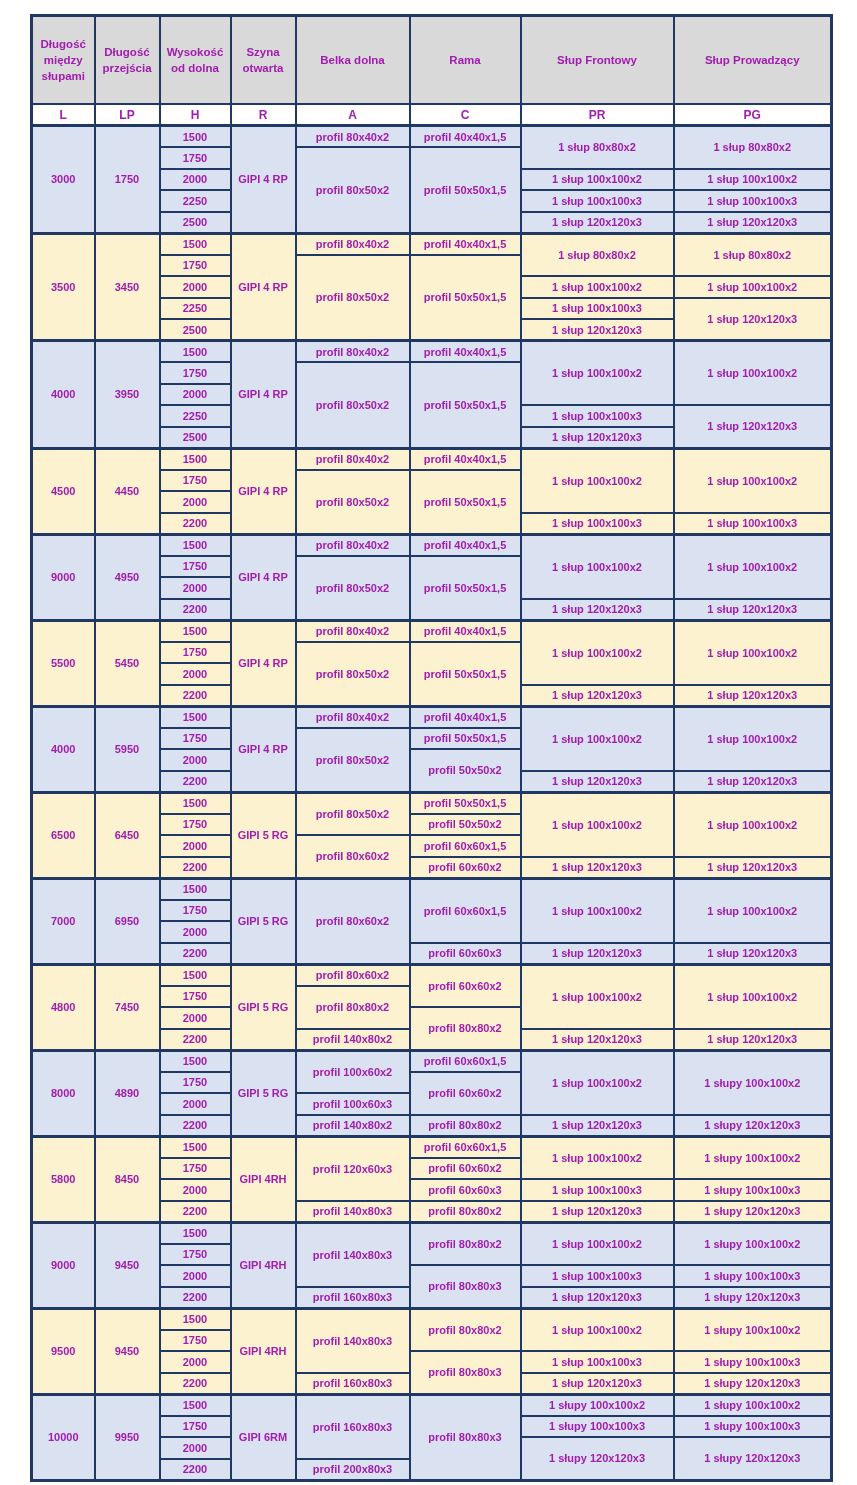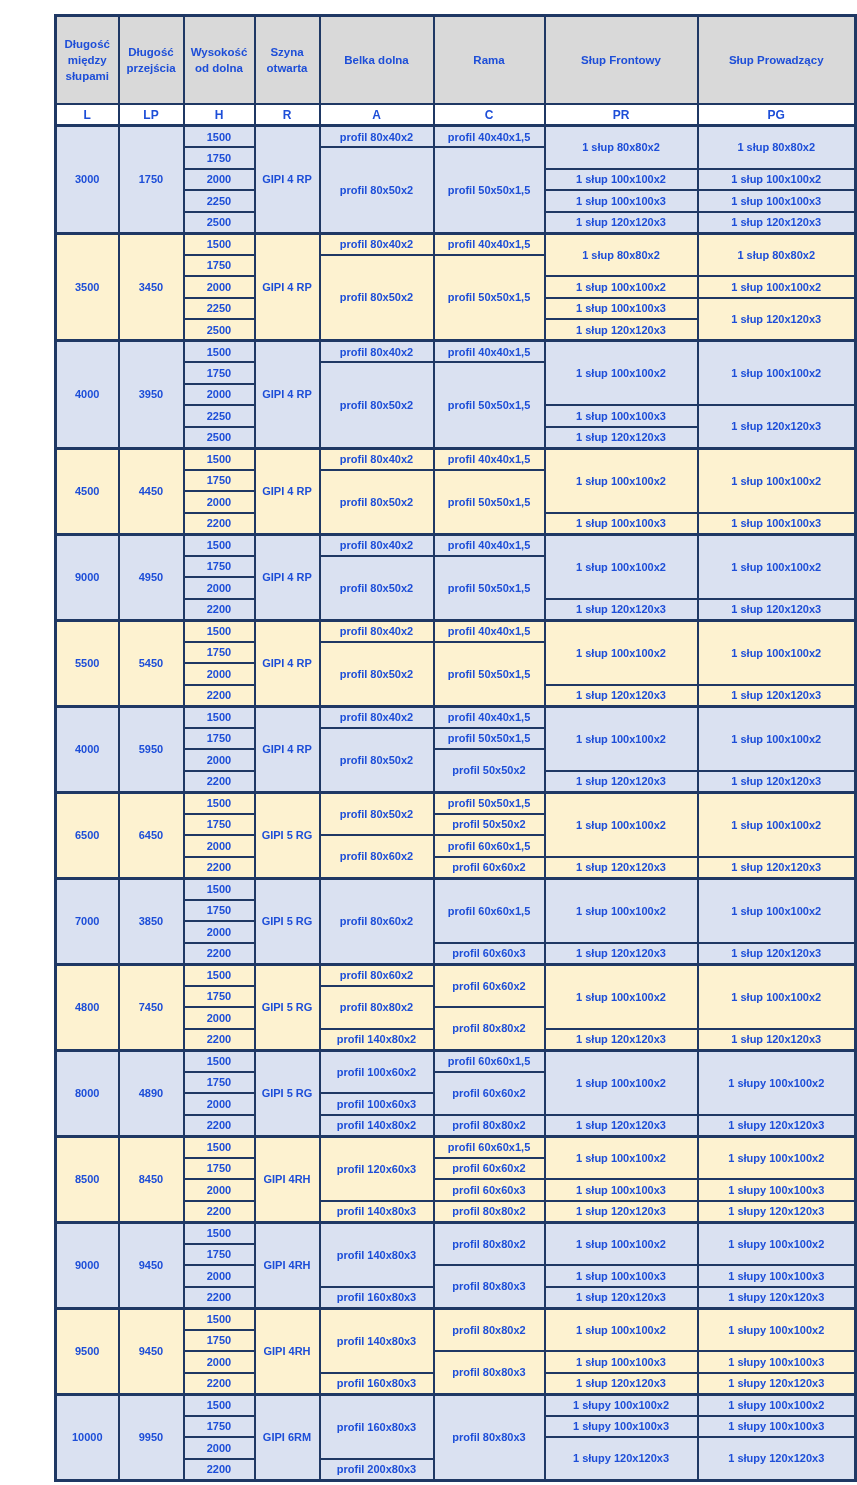--- a/index.html
+++ b/index.html
@@ -17,22 +17,21 @@
   .table-wrap {
     position: absolute;
     left: 30px;
     top: 14px;
   }
   table.spec {
     border-collapse: collapse;
     table-layout: fixed;
     width: 800px;
     border: 3px solid #1f3864;
-    color: #1d4ed8;
-    margin-left: 24px;
+    color: #a21caf;
   }
   table.spec th, table.spec td {
     border: 2px solid #1f3864;
     text-align: center;
     vertical-align: middle;
     font-weight: bold;
     padding: 0 2px;
     overflow: hidden;
   }
   thead tr.titles th {
@@ -291,21 +290,21 @@
             <td rowspan="1">profil 60x60x1,5</td>
           </tr>
           <tr class="row-cream">
             <td rowspan="1">2200</td>
             <td rowspan="1">profil 60x60x2</td>
             <td rowspan="1">1 słup 120x120x3</td>
             <td rowspan="1">1 słup 120x120x3</td>
           </tr>
           <tr class="row-blue group-start">
             <td rowspan="4">7000</td>
-            <td rowspan="4">3850</td>
+            <td rowspan="4">6950</td>
             <td rowspan="1">1500</td>
             <td rowspan="4">GIPI 5 RG</td>
             <td rowspan="4">profil 80x60x2</td>
             <td rowspan="3">profil 60x60x1,5</td>
             <td rowspan="3">1 słup 100x100x2</td>
             <td rowspan="3">1 słup 100x100x2</td>
           </tr>
           <tr class="row-blue">
             <td rowspan="1">1750</td>
           </tr>
@@ -361,21 +360,21 @@
             <td rowspan="1">profil 100x60x3</td>
           </tr>
           <tr class="row-blue">
             <td rowspan="1">2200</td>
             <td rowspan="1">profil 140x80x2</td>
             <td rowspan="1">profil 80x80x2</td>
             <td rowspan="1">1 słup 120x120x3</td>
             <td rowspan="1">1 słupy 120x120x3</td>
           </tr>
           <tr class="row-cream group-start">
-            <td rowspan="4">8500</td>
+            <td rowspan="4">5800</td>
             <td rowspan="4">8450</td>
             <td rowspan="1">1500</td>
             <td rowspan="4">GIPI 4RH</td>
             <td rowspan="3">profil 120x60x3</td>
             <td rowspan="1">profil 60x60x1,5</td>
             <td rowspan="2">1 słup 100x100x2</td>
             <td rowspan="2">1 słupy 100x100x2</td>
           </tr>
           <tr class="row-cream">
             <td rowspan="1">1750</td>

